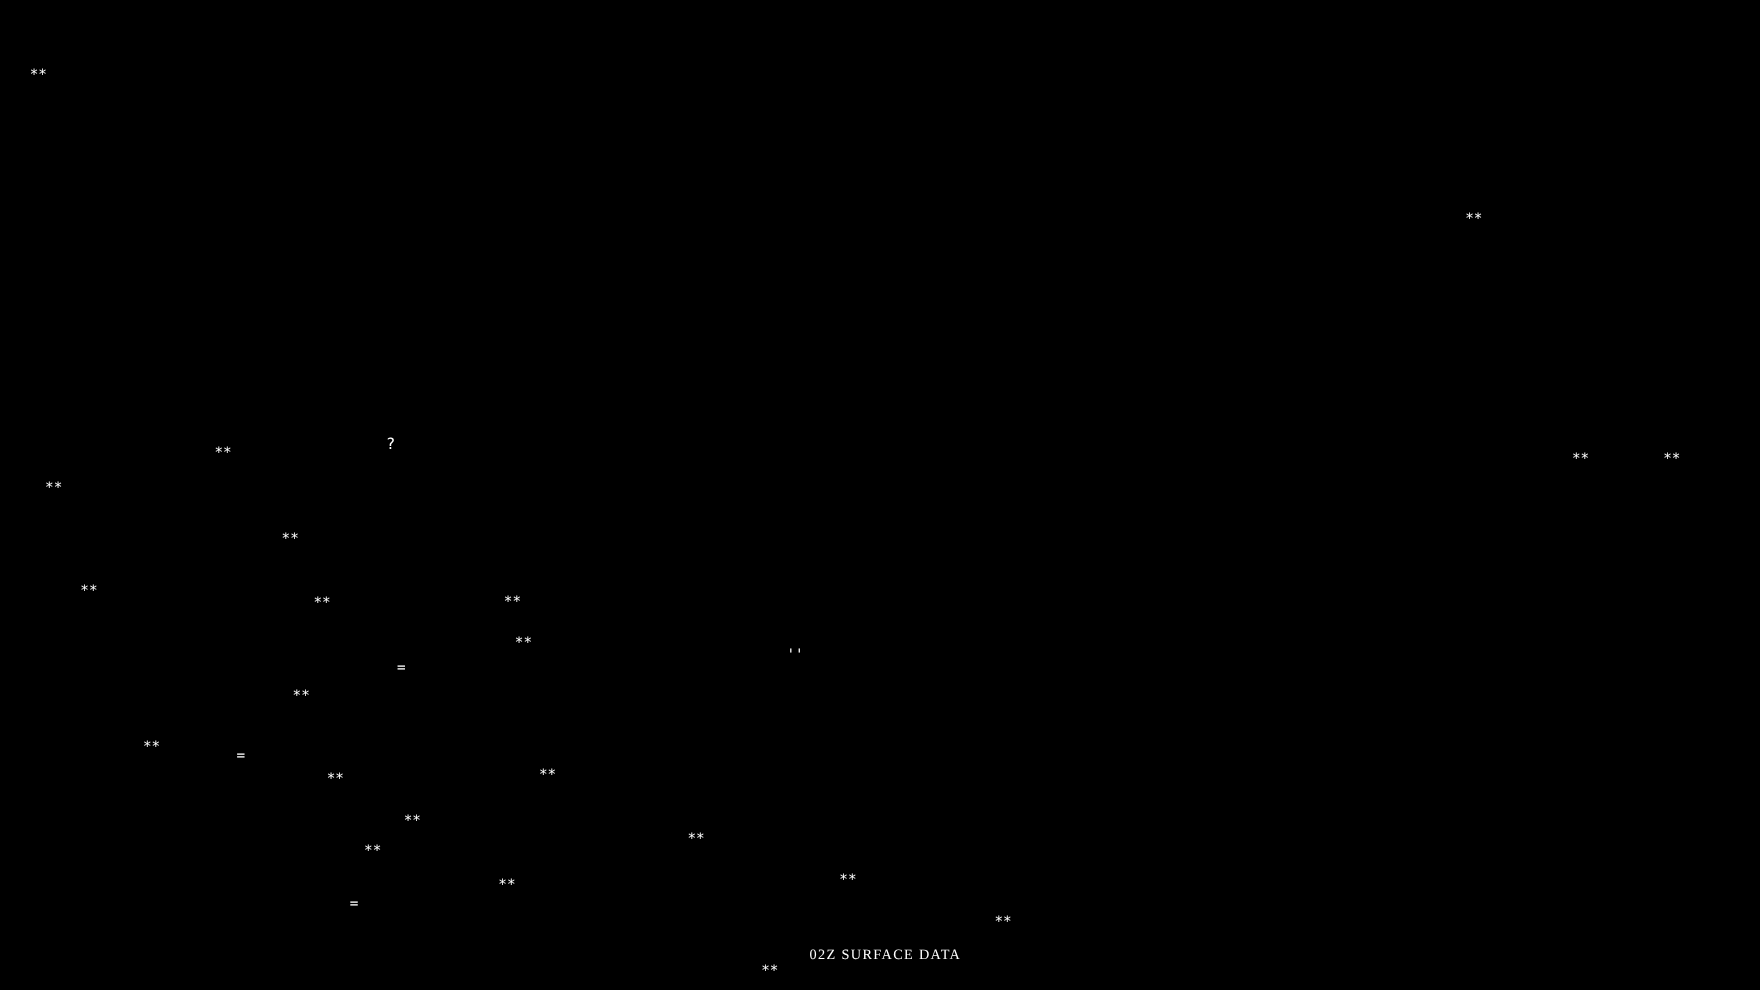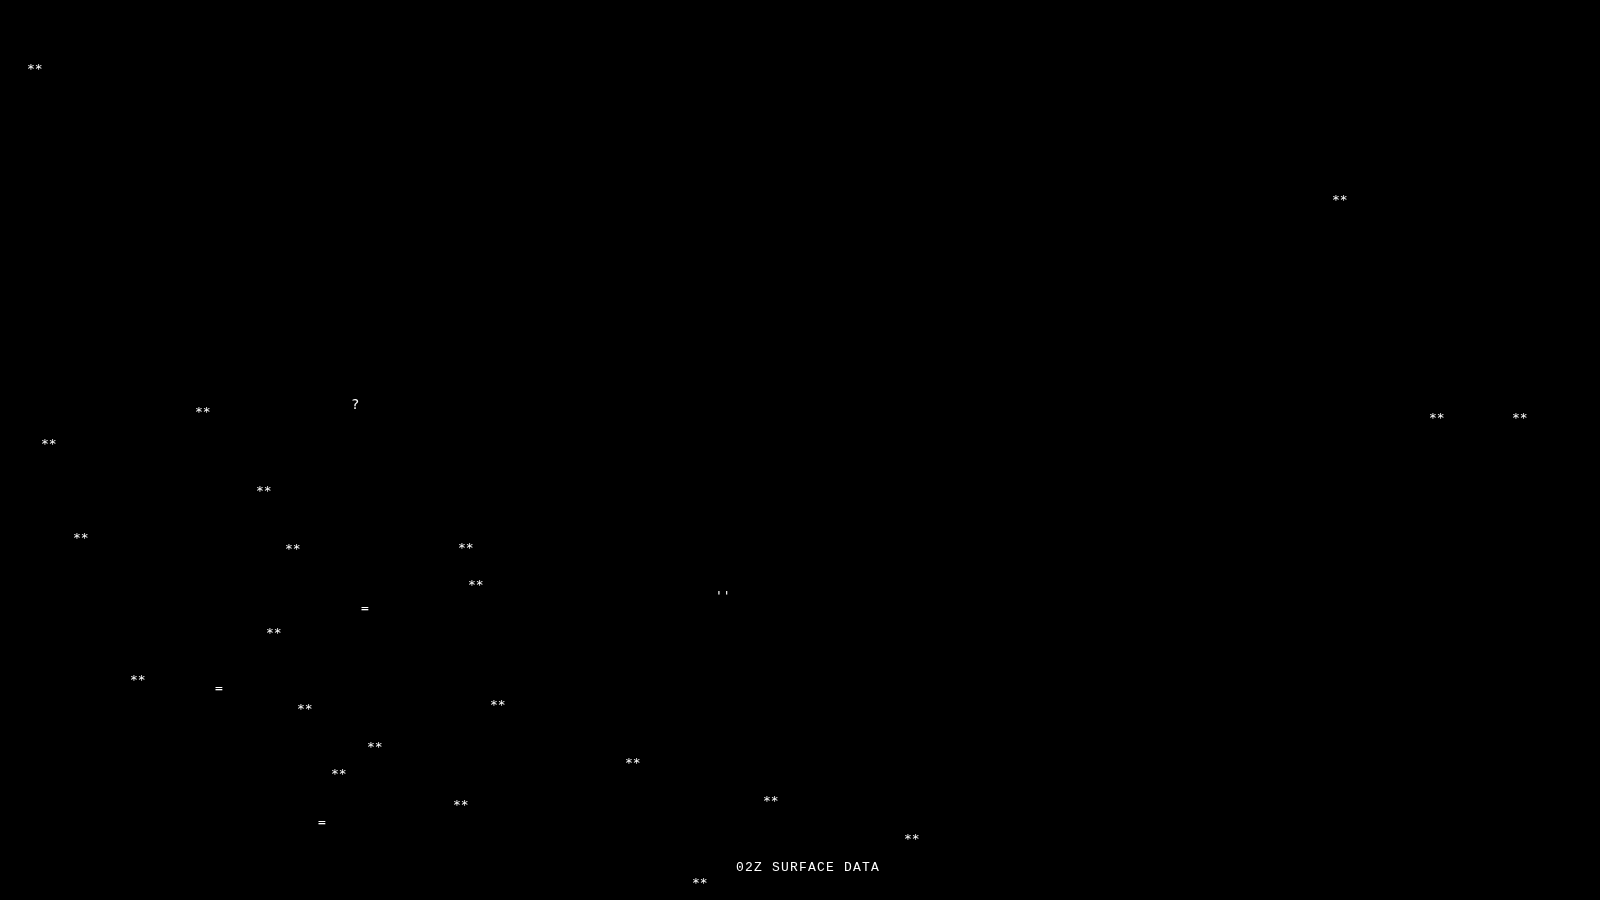--- a/index.html
+++ b/index.html
@@ -34,21 +34,21 @@
     font-size: 13px;
   }
   .m-q {
     font-size: 14px;
   }
   .m-quote {
     font-size: 13px;
   }
   .caption {
     position: absolute;
-    font-family: Liberation Mono, monospace;
+    font-family: Liberation Serif, serif;
     font-size: 13px;
     letter-spacing: 1.2px;
     color: #ffffff;
     white-space: pre;
   }
 </style>
 </head>
 <body>
 
 <div id="stage">

